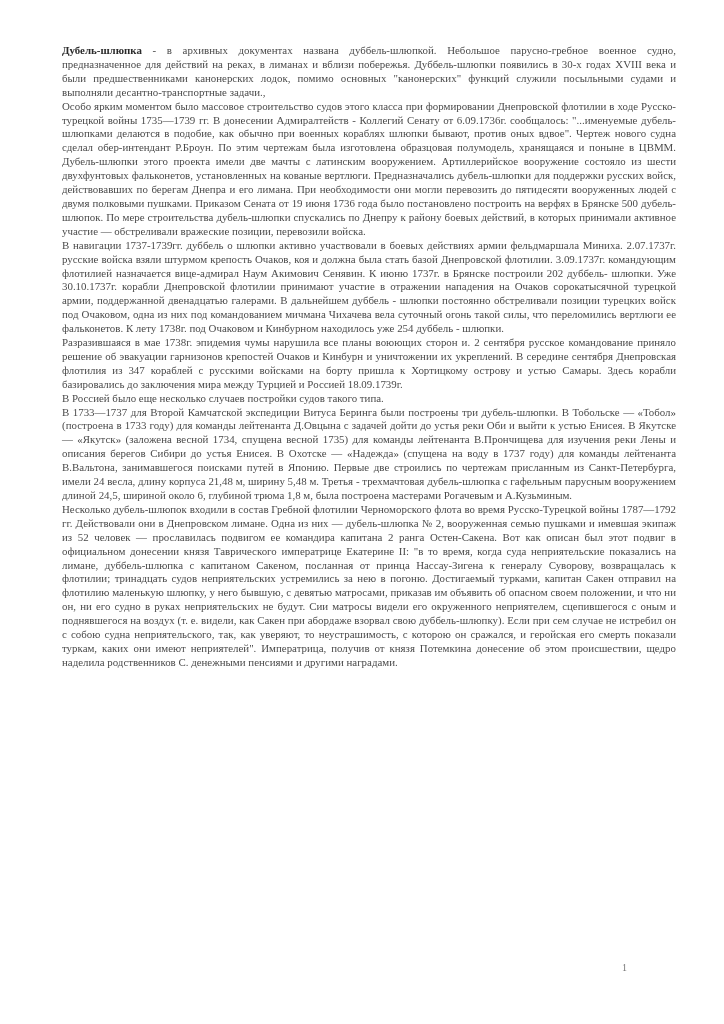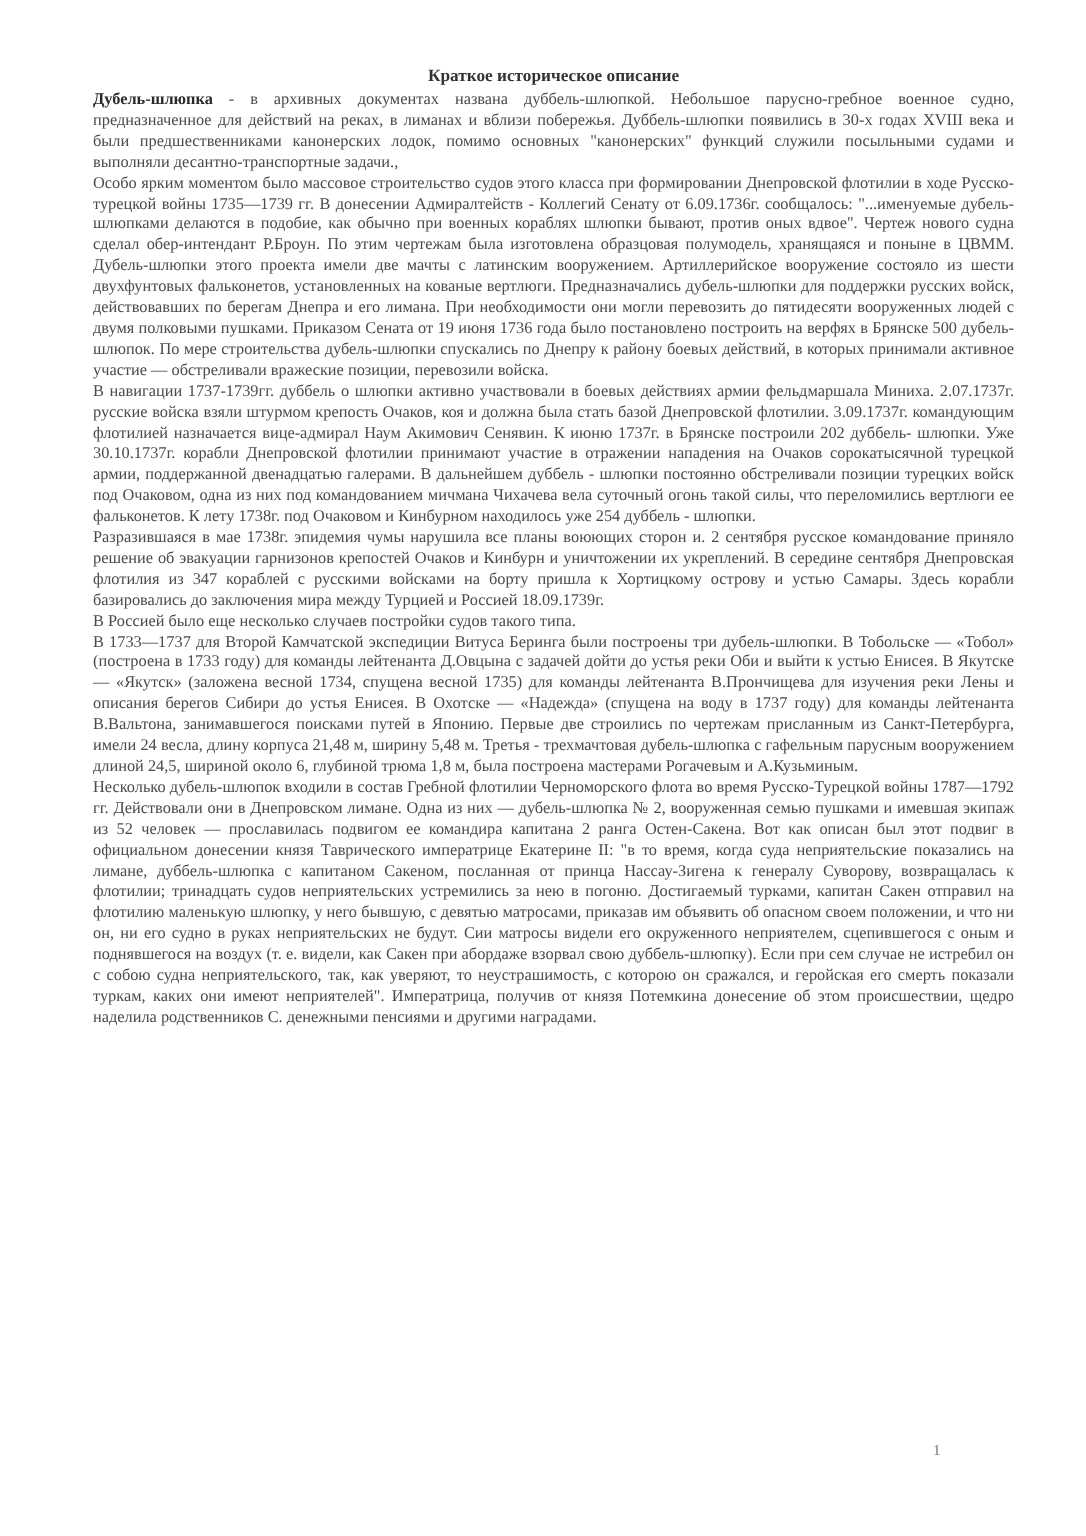--- a/index.html
+++ b/index.html
@@ -18,21 +18,20 @@
   .term { font-weight: bold; color: #2a2a2a; }
   .pagenum {
     position: absolute; left: 622px; top: 962px;
     font-family: "Liberation Serif", serif; font-size: 10px; color: #777;
   }
 </style>
 </head>
 <body>
 
 <div class="page">
-  <div class="title">Краткое историческое описание</div>
   <p><span class="term">Дубель-шлюпка</span><span> - в архивных документах названа дуббель-шлюпкой. Небольшое парусно-гребное военное судно, предназначенное для действий на реках, в лиманах и вблизи побережья. Дуббель-шлюпки появились в 30-х годах XVIII века и были предшественниками канонерских лодок, помимо основных "канонерских" функций служили посыльными судами и выполняли десантно-транспортные задачи.,</span></p>
   <p>Особо ярким моментом было массовое строительство судов этого класса при формировании Днепровской флотилии в ходе Русско-турецкой войны 1735—1739 гг. В донесении Адмиралтейств - Коллегий Сенату от 6.09.1736г. сообщалось: "...именуемые дубель-шлюпками делаются в подобие, как обычно при военных кораблях шлюпки бывают, против оных вдвое". Чертеж нового судна сделал обер-интендант Р.Броун. По этим чертежам была изготовлена образцовая полумодель, хранящаяся и поныне в ЦВММ. Дубель-шлюпки этого проекта имели две мачты с латинским вооружением. Артиллерийское вооружение состояло из шести двухфунтовых фальконетов, установленных на кованые вертлюги. Предназначались дубель-шлюпки для поддержки русских войск, действовавших по берегам Днепра и его лимана. При необходимости они могли перевозить до пятидесяти вооруженных людей с двумя полковыми пушками. Приказом Сената от 19 июня 1736 года было постановлено построить на верфях в Брянске 500 дубель-шлюпок. По мере строительства дубель-шлюпки спускались по Днепру к району боевых действий, в которых принимали активное участие — обстреливали вражеские позиции, перевозили войска.</p>
   <p>В навигации 1737-1739гг. дуббель о шлюпки активно участвовали в боевых действиях армии фельдмаршала Миниха. 2.07.1737г. русские войска взяли штурмом крепость Очаков, коя и должна была стать базой Днепровской флотилии. 3.09.1737г. командующим флотилией назначается вице-адмирал Наум Акимович Сенявин. К июню 1737г. в Брянске построили 202 дуббель- шлюпки. Уже 30.10.1737г. корабли Днепровской флотилии принимают участие в отражении нападения на Очаков сорокатысячной турецкой армии, поддержанной двенадцатью галерами. В дальнейшем дуббель - шлюпки постоянно обстреливали позиции турецких войск под Очаковом, одна из них под командованием мичмана Чихачева вела суточный огонь такой силы, что переломились вертлюги ее фальконетов. К лету 1738г. под Очаковом и Кинбурном находилось уже 254 дуббель - шлюпки.</p>
   <p>Разразившаяся в мае 1738г. эпидемия чумы нарушила все планы воюющих сторон и. 2 сентября русское командование приняло решение об эвакуации гарнизонов крепостей Очаков и Кинбурн и уничтожении их укреплений. В середине сентября Днепровская флотилия из 347 кораблей с русскими войсками на борту пришла к Хортицкому острову и устью Самары. Здесь корабли базировались до заключения мира между Турцией и Россией 18.09.1739г.</p>
   <p>В Россией было еще несколько случаев постройки судов такого типа.</p>
   <p>В 1733—1737 для Второй Камчатской экспедиции Витуса Беринга были построены три дубель-шлюпки. В Тобольске — «Тобол» (построена в 1733 году) для команды лейтенанта Д.Овцына с задачей дойти до устья реки Оби и выйти к устью Енисея. В Якутске — «Якутск» (заложена весной 1734, спущена весной 1735) для команды лейтенанта В.Прончищева для изучения реки Лены и описания берегов Сибири до устья Енисея. В Охотске — «Надежда» (спущена на воду в 1737 году) для команды лейтенанта В.Вальтона, занимавшегося поисками путей в Японию. Первые две строились по чертежам присланным из Санкт-Петербурга, имели 24 весла, длину корпуса 21,48 м, ширину 5,48 м. Третья - трехмачтовая дубель-шлюпка с гафельным парусным вооружением длиной 24,5, шириной около 6, глубиной трюма 1,8 м, была построена мастерами Рогачевым и А.Кузьминым.</p>
   <p>Несколько дубель-шлюпок входили в состав Гребной флотилии Черноморского флота во время Русско-Турецкой войны 1787—1792 гг. Действовали они в Днепровском лимане. Одна из них — дубель-шлюпка № 2, вооруженная семью пушками и имевшая экипаж из 52 человек — прославилась подвигом ее командира капитана 2 ранга Остен-Сакена. Вот как описан был этот подвиг в официальном донесении князя Таврического императрице Екатерине II: "в то время, когда суда неприятельские показались на лимане, дуббель-шлюпка с капитаном Сакеном, посланная от принца Нассау-Зигена к генералу Суворову, возвращалась к флотилии; тринадцать судов неприятельских устремились за нею в погоню. Достигаемый турками, капитан Сакен отправил на флотилию маленькую шлюпку, у него бывшую, с девятью матросами, приказав им объявить об опасном своем положении, и что ни он, ни его судно в руках неприятельских не будут. Сии матросы видели его окруженного неприятелем, сцепившегося с оным и поднявшегося на воздух (т. е. видели, как Сакен при абордаже взорвал свою дуббель-шлюпку). Если при сем случае не истребил он с собою судна неприятельского, так, как уверяют, то неустрашимость, с которою он сражался, и геройская его смерть показали туркам, каких они имеют неприятелей". Императрица, получив от князя Потемкина донесение об этом происшествии, щедро наделила родственников С. денежными пенсиями и другими наградами.</p>
 </div>
 <div class="pagenum">1</div>
 

